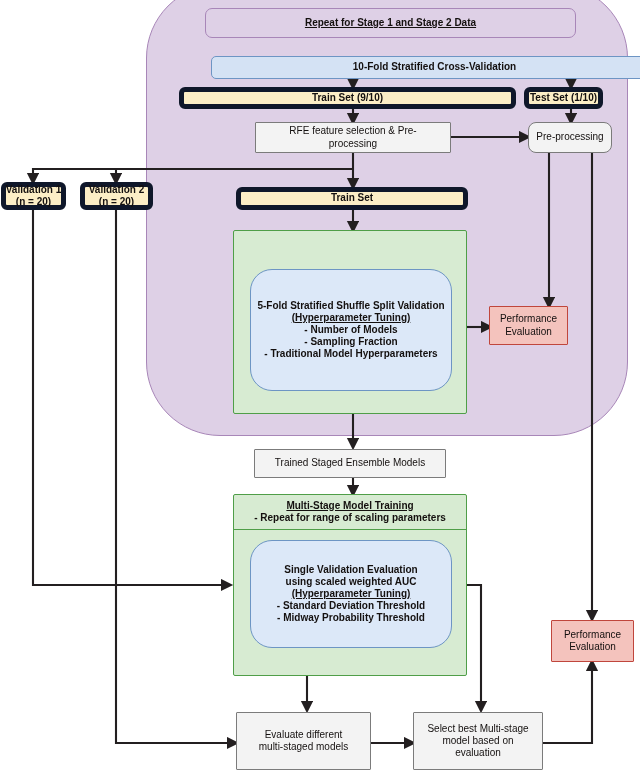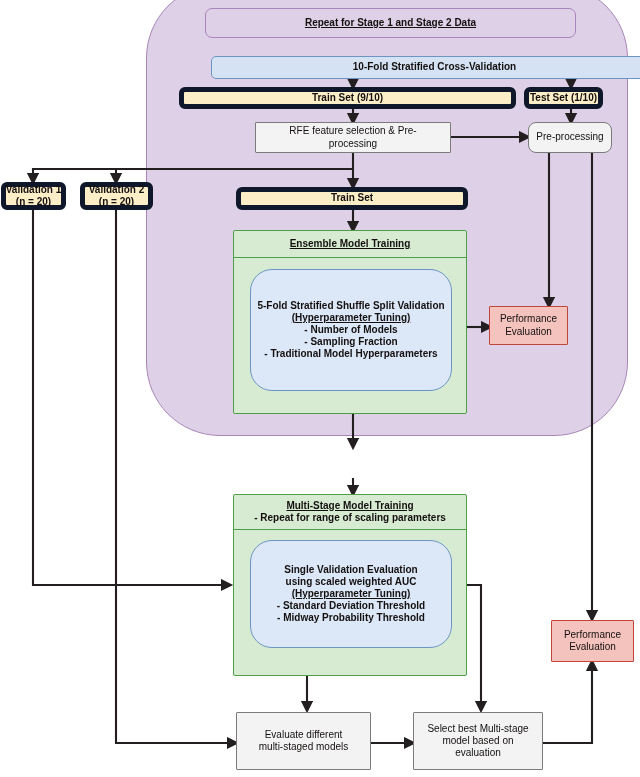--- a/index.html
+++ b/index.html
@@ -186,35 +186,35 @@
   </div>
 
   <div class="node skin-yellow fs8 t-bold ml" style="left:80px; top:182px; width:73px; height:28px;">
     <span>Validation 2</span>
     <span>(n = 20)</span>
   </div>
 
   <div class="node skin-yellow fs9 t-bold" style="left:236px; top:187px; width:232px; height:23px;">Train Set</div>
 
   <div class="node skin-green" style="left:233px; top:230px; width:234px; height:184px; display:block;">
-    <div class="group-title fs9 t-bold u" style="position:relative; left:0; top:0; width:100%; height:27px; border-bottom:1px solid #4f9e48;">Ensemble Model Training </div>
     <div class="node skin-blue-round fs8 t-bold ml" style="left:16px; top:38px; width:202px; height:122px;">
       <span>5-Fold Stratified Shuffle Split Validation</span>
       <span class="u">(Hyperparameter Tuning)</span>
       <span>- Number of Models</span>
       <span>- Sampling Fraction</span>
       <span>- Traditional Model Hyperparameters</span>
     </div>
   </div>
 
   <div class="node skin-red fs9 ml" style="left:489px; top:306px; width:79px; height:39px;">
     <span>Performance</span>
     <span>Evaluation</span>
   </div>
 
+  <div class="node skin-grey fs9" style="left:254px; top:449px; width:192px; height:29px;">Trained Staged Ensemble Models</div>
 
   <div class="node skin-green" style="left:233px; top:494px; width:234px; height:182px; display:block;">
     <div class="group-title fs9 t-bold" style="position:relative; left:0; top:0; width:100%; height:35px; border-bottom:1px solid #4f9e48;">
       <span class="u">Multi-Stage Model Training </span>
       <span>- Repeat for range of scaling parameters</span>
     </div>
     <div class="node skin-blue-round fs9 t-bold ml" style="left:16px; top:45px; width:202px; height:108px;">
       <span>Single Validation Evaluation</span>
       <span>using scaled weighted AUC</span>
       <span class="u">(Hyperparameter Tuning)</span>

